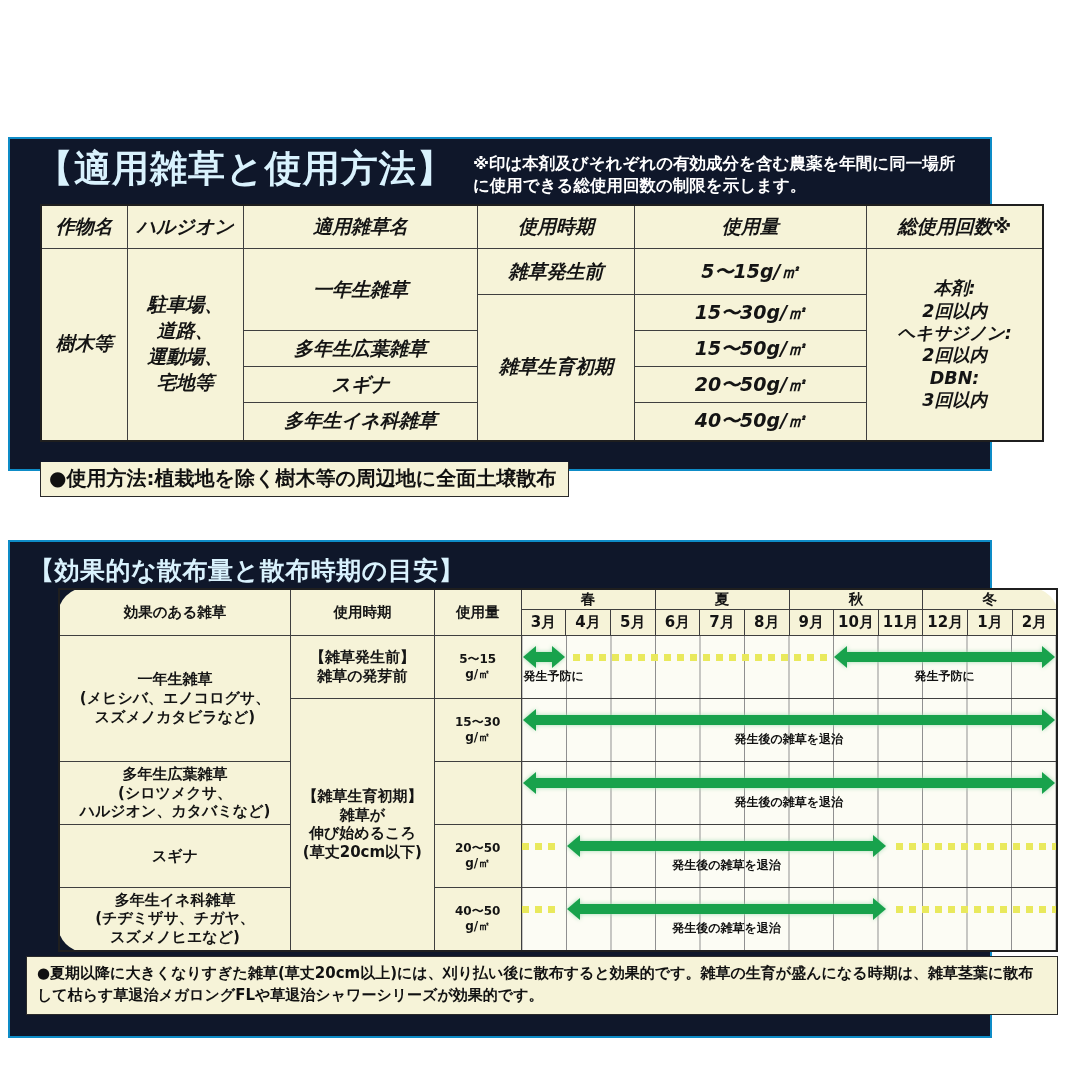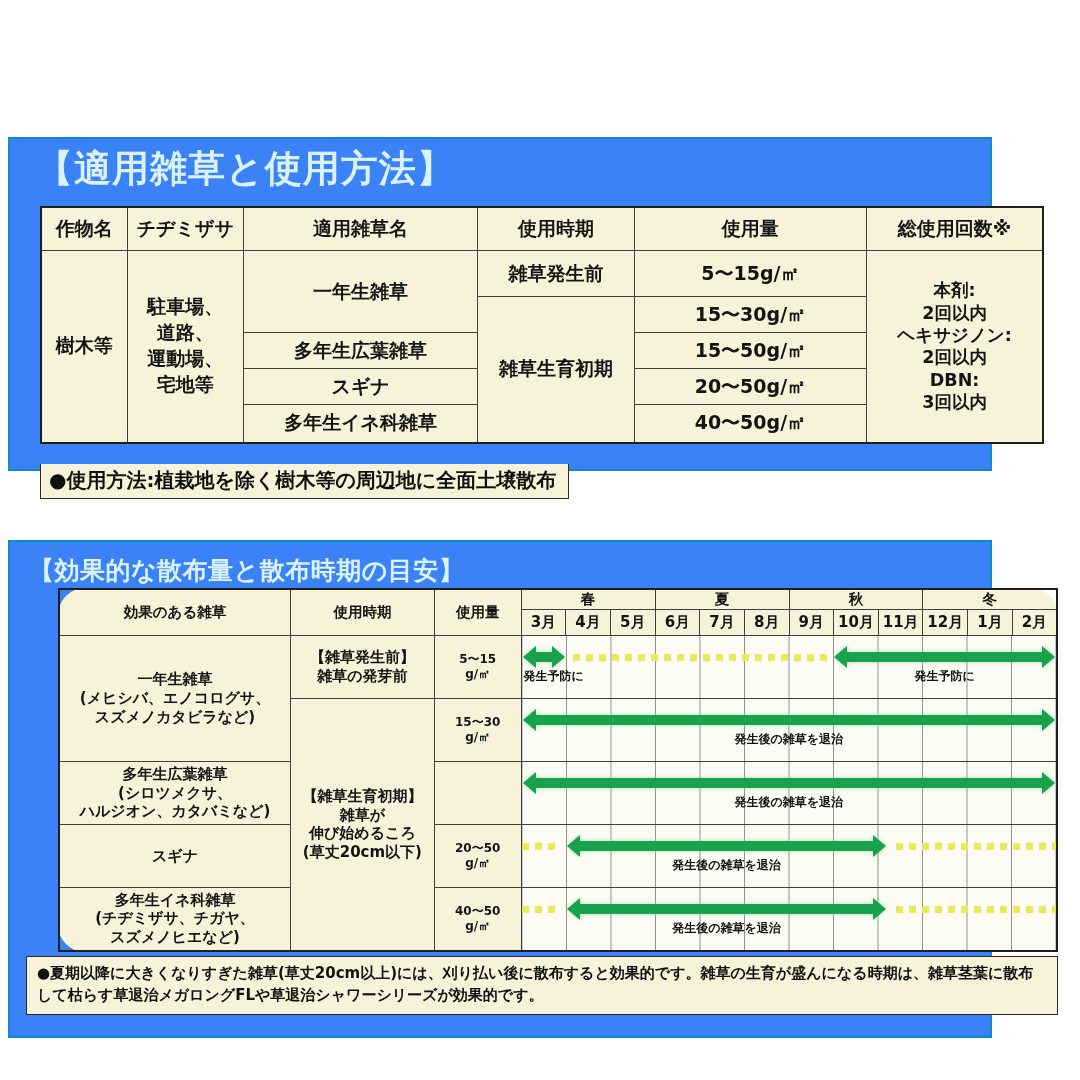--- a/index.html
+++ b/index.html
@@ -1,31 +1,31 @@
 <!DOCTYPE html>
 <html><head>
 <meta charset="utf-8">
 <style>
   * { margin:0; padding:0; box-sizing:border-box; }
   body { width:1080px; height:1080px; background:#ffffff; font-family:"DejaVu Sans",sans-serif; }
   .page { position:relative; width:1080px; height:1080px; background:#ffffff; overflow:hidden; }
 
-  .panel { position:absolute; left:8px; width:984px; background:#3b82f6; border:2px solid #0e8cc7; }
+  .panel { position:absolute; left:8px; width:984px; background:#0f172a; border:2px solid #0e8cc7; }
   #panel1 { top:137px; height:334px; }
   #panel2 { top:540px; height:498px; }
 
   .p1-header { display:flex; align-items:flex-start; padding:10px 14px 4px 26px; }
   .p1-title { font-size:37px; font-weight:bold; color:#d9f2fd; letter-spacing:1px; line-height:1.1; white-space:nowrap; }
   .p1-note { margin-left:18px; margin-top:4px; font-size:16.5px; font-weight:bold; color:#ffffff; line-height:1.35; white-space:pre-line; }
 
   table { border-collapse:collapse; }
   .tbl { background:#f6f3d8; border:2px solid #1f1f1f; }
   .tbl th, .tbl td { border:1.6px solid #3f3f3f; text-align:center; vertical-align:middle; color:#141414; font-weight:bold; }
 
-  #table1 { margin:12px 26px 0 30px; width:1004px; table-layout:fixed; }
+  #table1 { margin:2px 26px 0 30px; width:1004px; table-layout:fixed;font-style:italic; }
   #table1 th { font-size:19px; }
   #table1 td { font-size:19px; }
   .pre { white-space:pre-line; }
   #table1 .h-row { height:44px; }
   #table1 .total-cell { font-size:17.5px; line-height:1.28; }
 
   .usage-strip { display:inline-block; margin:20px 0 0 30px; background:#f6f3d8; color:#111; font-size:20px; font-weight:bold; padding:3px 12px 4px 8px; border:1px solid #2a2a2a; border-top:none; }
 
   .p2-header { position:relative; height:44px; padding:12px 8px 0 19px; }
   .p2-title { font-size:25px; font-weight:bold; color:#d9f2fd; letter-spacing:0.5px; }
@@ -56,35 +56,37 @@
     color:#111; font-size:15px; font-weight:bold; line-height:1.5; padding:5px 10px 7px 10px; }
 </style>
 </head>
 <body>
 
 <div class="page">
 
   <div class="panel" id="panel1">
     <div class="p1-header">
       <div class="p1-title">【適用雑草と使用方法】</div>
+      <div class="p1-note">※印は本剤及びそれぞれの有効成分を含む農薬を年間に同一場所
+に使用できる総使用回数の制限を示します。</div>
     </div>
 
     <table id="table1" class="tbl">
       <colgroup>
         <col style="width:8.6%">
           <col style="width:11.6%">
           <col style="width:23.4%">
         <col style="width:15.6%">
           <col style="width:23.2%">
           <col style="width:17.6%">
       </colgroup>
       <tbody>
           <tr class="h-row">
         <th>作物名</th>
-        <th>チヂミザサ</th>
+        <th>ハルジオン</th>
         <th>適用雑草名</th>
         <th>使用時期</th>
         <th>使用量</th>
         <th>総使用回数※</th>
       </tr>
       <tr style="height:46px">
         <td rowspan="5">樹木等</td>
         <td rowspan="5" class="pre">駐車場、
 道路、
 運動場、

